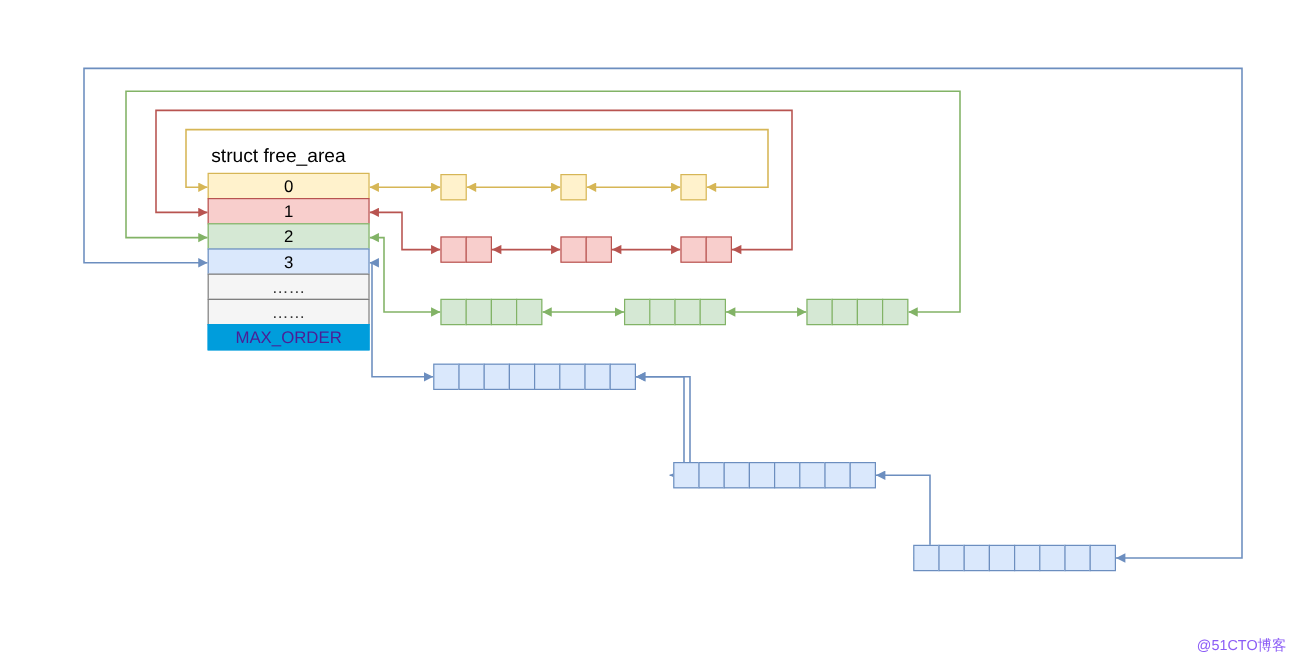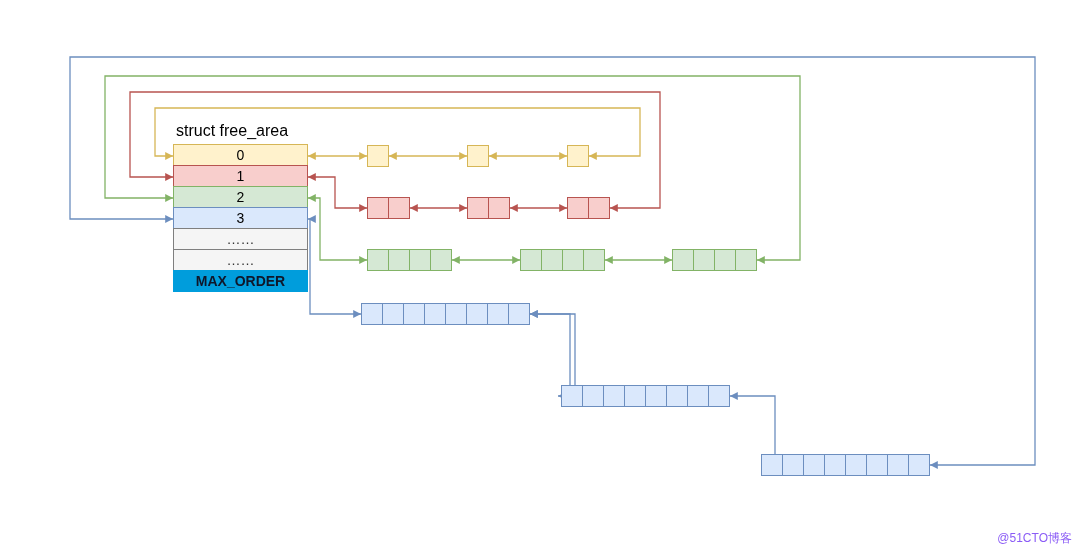--- a/index.html
+++ b/index.html
@@ -9,21 +9,21 @@
 
 
 .tbl{position:absolute;left:173px;top:122px;width:135px}
 .tbl-title{position:absolute;left:176px;top:122px;font-size:16px}
 .row{box-sizing:border-box;height:22px;line-height:20px;text-align:center;border:1px solid #7F7F7F;margin-top:-1px;font-size:14px}
 .r0{background:#FFF2CC;border-color:#D6B656}
 .r1{background:#F8CECC;border-color:#B85450}
 .r2{background:#D5E8D4;border-color:#82B366}
 .r3{background:#DAE8FC;border-color:#6C8EBF}
 .rd{background:#F5F5F5;color:#333}
-.rmax{background:#009DDC;color:#0f172a;font-weight:bold;border-color:#009DDC}
+.rmax{background:#009DDC;color:#4c1d95;font-weight:normal;border-color:#009DDC}
 
 
 .grp{position:absolute;display:flex}
 .cell{box-sizing:border-box;width:22px;height:22px;border:1px solid;margin-left:-1px}
 .cell:first-child{margin-left:0}
 .y .cell{background:#FFF2CC;border-color:#D6B656}
 .r .cell{background:#F8CECC;border-color:#B85450}
 .g .cell{background:#D5E8D4;border-color:#82B366}
 .b .cell{background:#DAE8FC;border-color:#6C8EBF}
 

